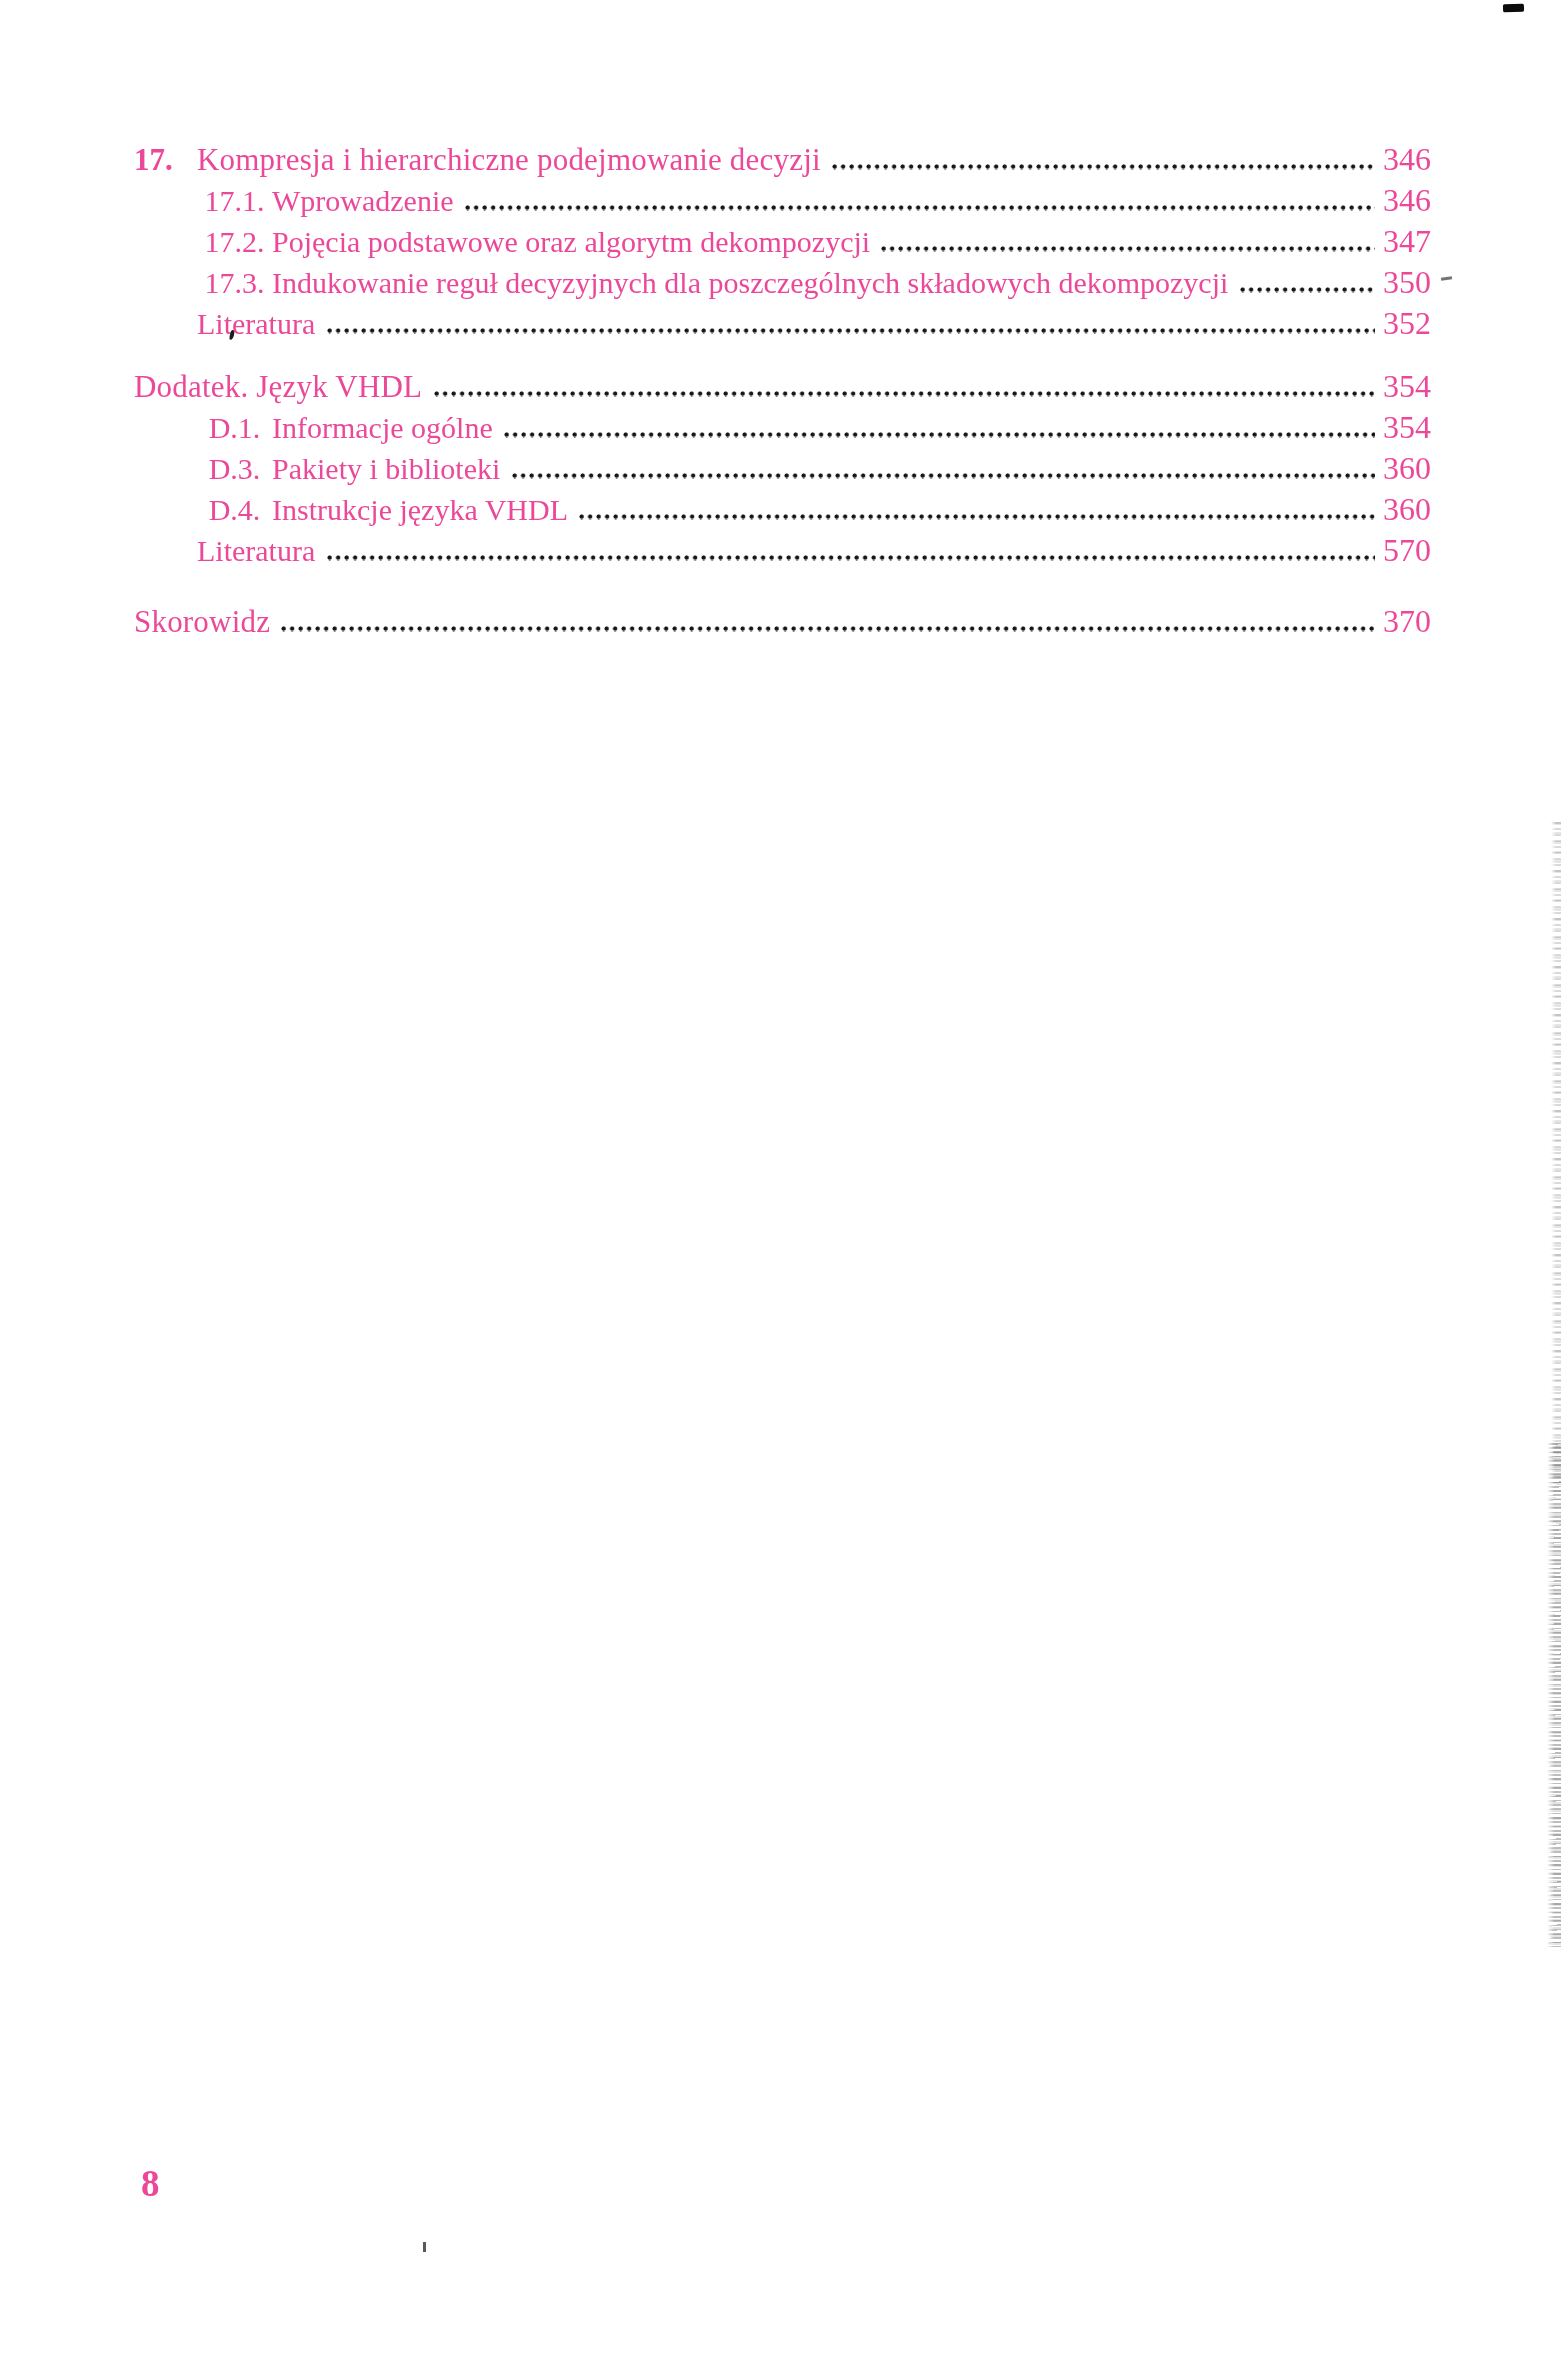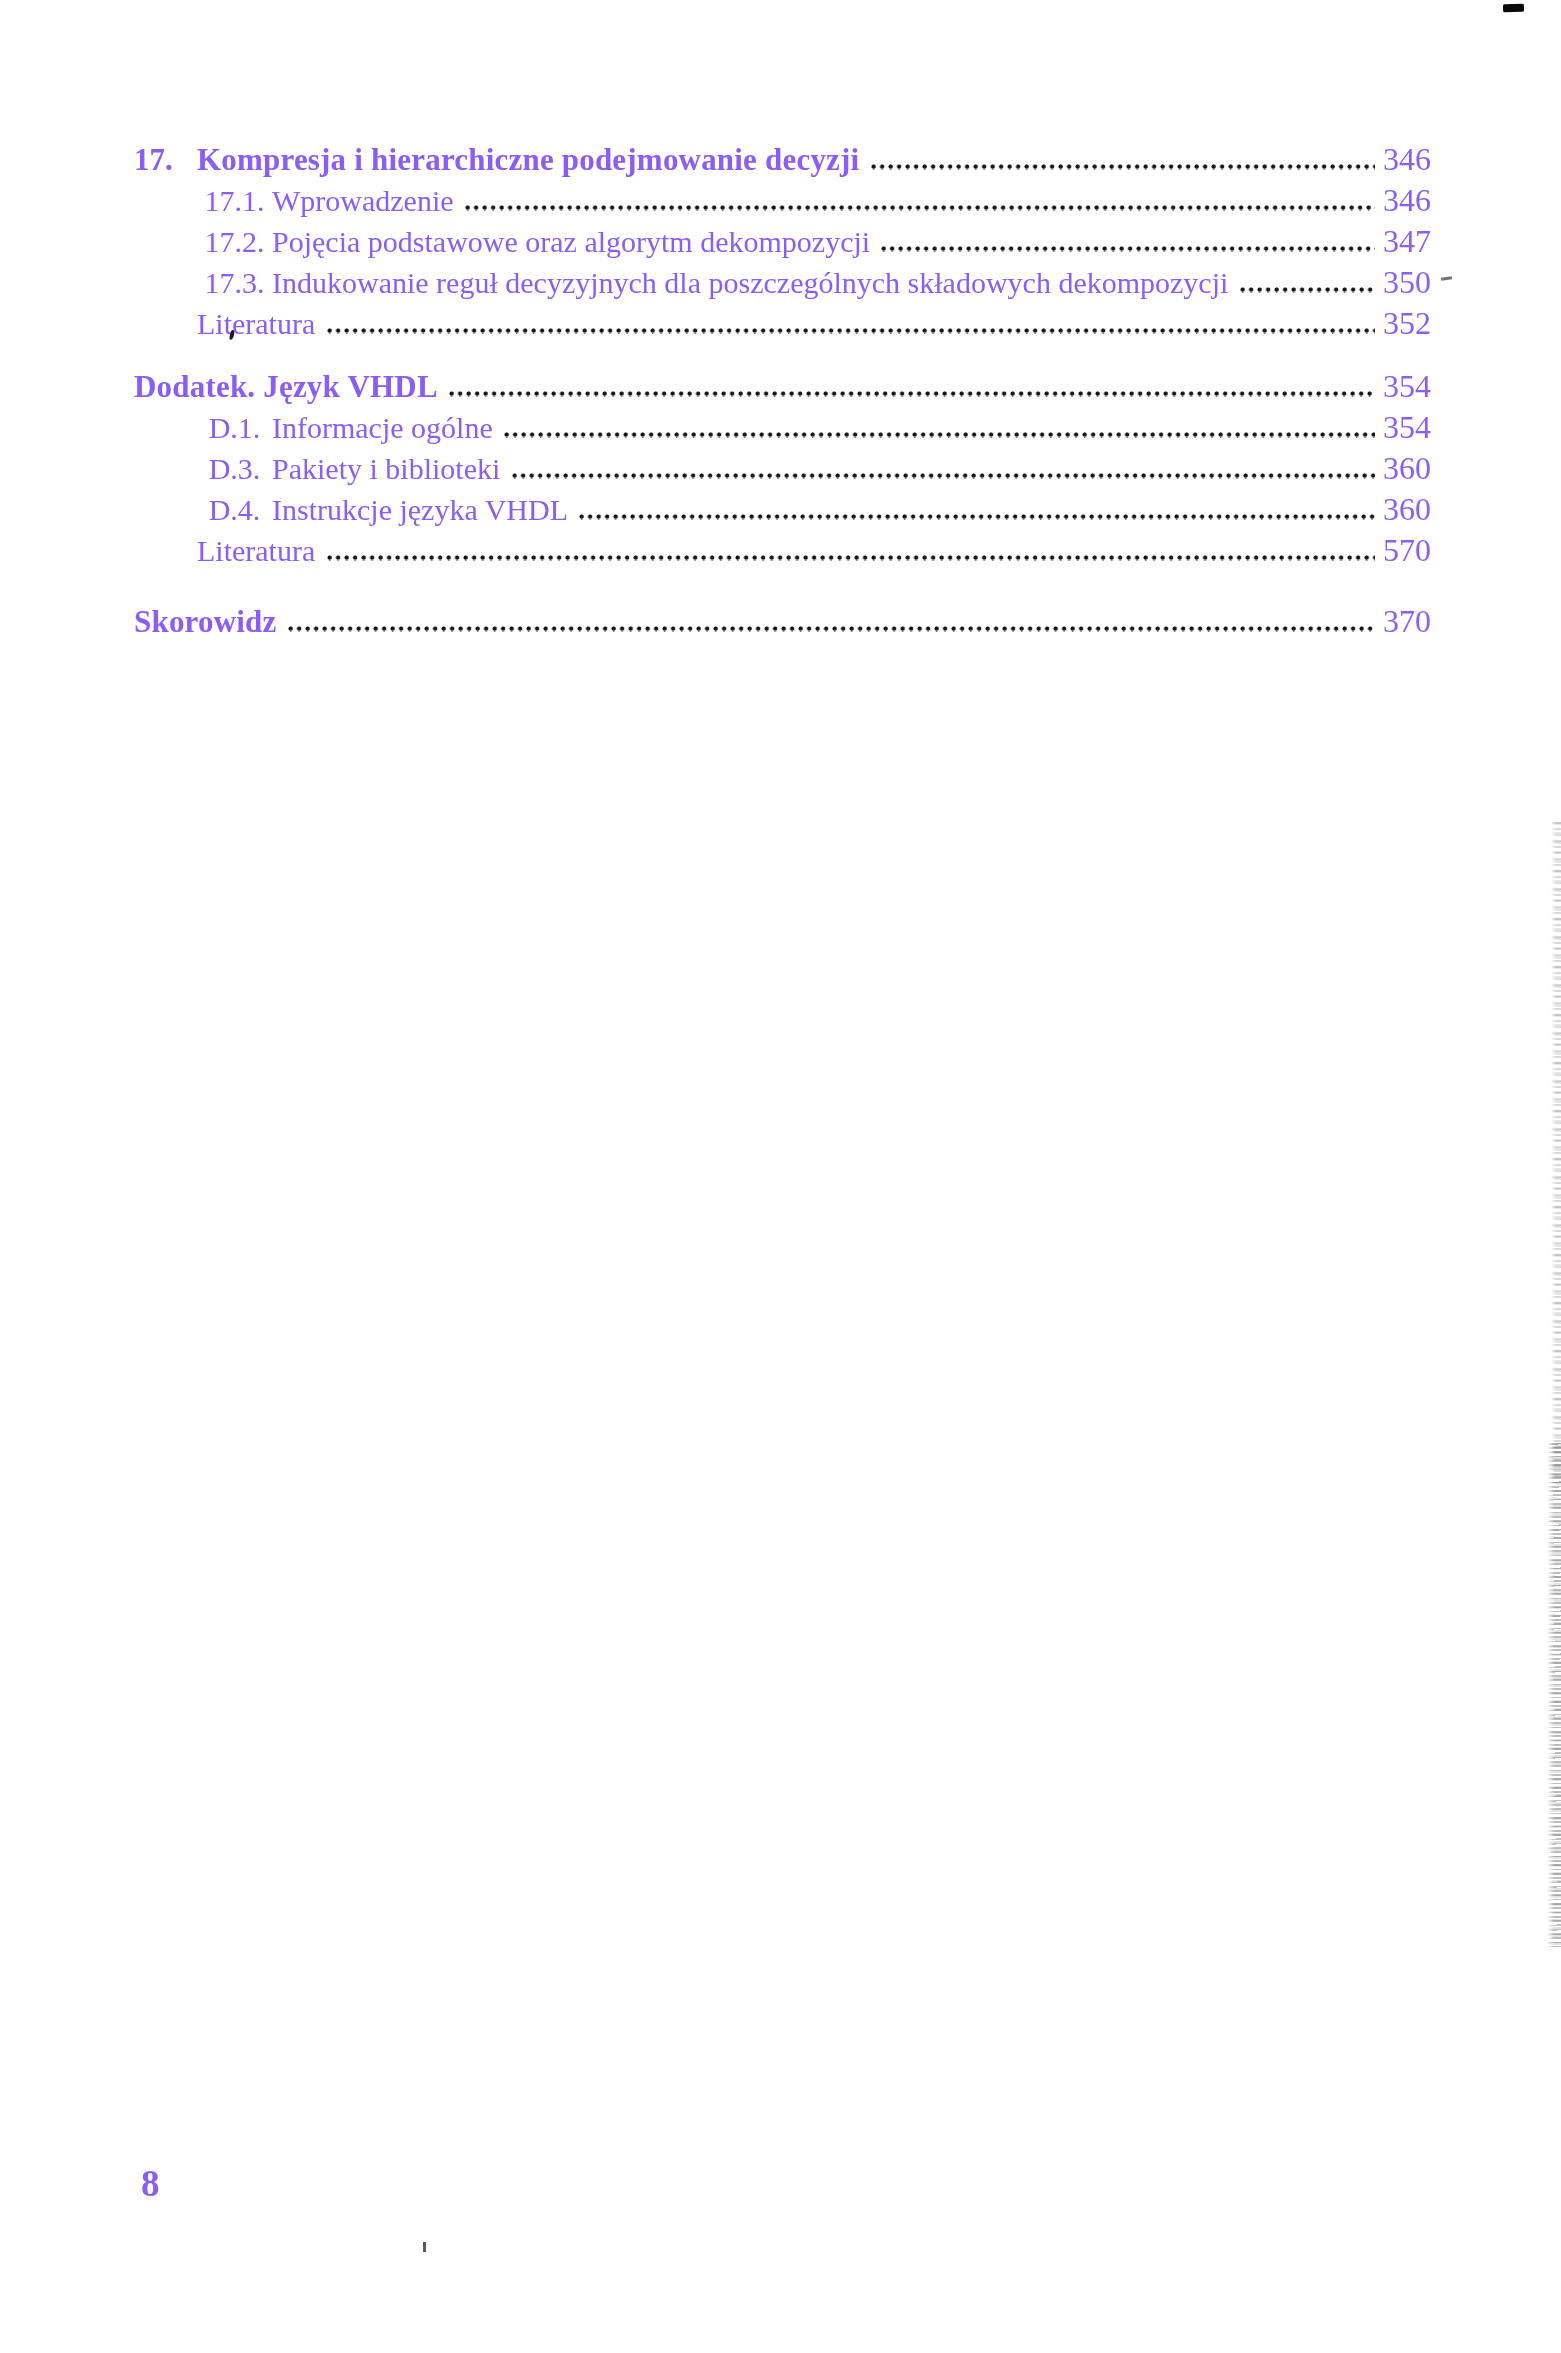--- a/index.html
+++ b/index.html
@@ -6,21 +6,21 @@
     margin: 0;
     padding: 0;
     background: #e9e9e9;
   }
   .page {
     position: relative;
     width: 1562px;
     height: 2354px;
     background: #ffffff;
     font-family: "Liberation Serif", "DejaVu Serif", serif;
-    color: #8b5cf6;
+    color: #ec4899;
     overflow: hidden;
   }
 
   .toc {
     position: absolute;
     left: 134px;
     top: 139px;
     width: 1297px;
   }
 
@@ -33,21 +33,21 @@
     font-size: 30px;
   }
 
   
   .row.heading { font-size: 31px; }
   .row.heading .h-num {
     flex: 0 0 63px;
     font-weight: 700;
   }
   .row.heading .h-label {
-    font-weight: 700;
+    font-weight: 400;
     letter-spacing: 0.2px;
   }
 
   
   .row.item { padding-left: 63px; }
   .row.item .i-num { flex: 0 0 75px; text-align: center; }
 
   
   .dots {
     flex: 1 1 auto;

